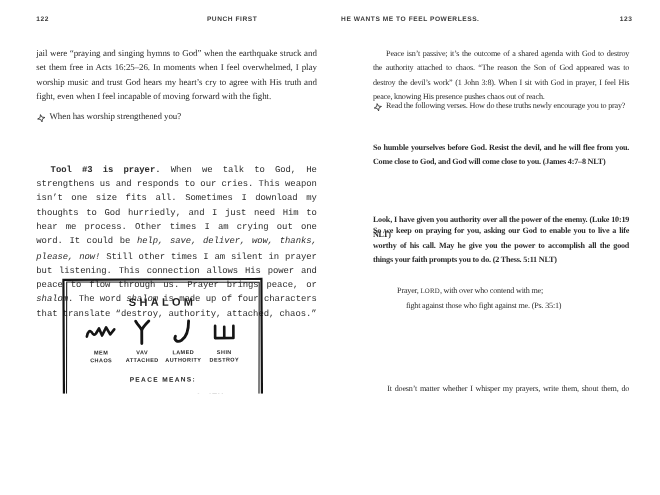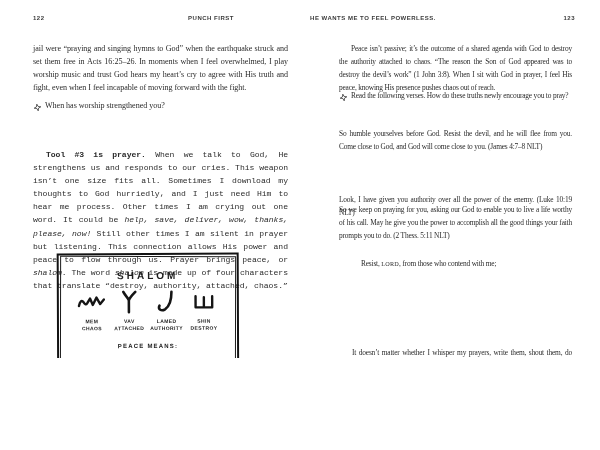--- a/index.html
+++ b/index.html
@@ -37,21 +37,21 @@
   .lp-question { top: 99px; }
   .lp-tool { top: 148px; }
   .lp-tool p { text-indent: 13px; font-family: Liberation Mono, monospace; }
   .lead-bold { font-weight: 700; }
   .ital { font-style: italic; }
 
   
   .rp-para1 { top: 42px; }
   .rp-para1 p { text-indent: 12px; }
   .rp-question { top: 89px; }
-  .verse { text-align: justify; margin: 0 29px 0 26px; }
+  .verse { text-align: justify; margin: 0 29px 0 26px; font-weight: bold; }
   .rp-james { top: 127px; }
   .rp-luke  { top: 172px; margin-top: 21px; }
   .rp-thess { top: 203px; }
   .rp-psalm { top: 257px; left: 22px; right: 0; }
   .rp-psalm .l2 { padding-left: 8px; }
   .lord-sc { font-size: 6.2px; letter-spacing: 0.2px; }
   .rp-final { top: 346px; }
   .rp-final p { text-indent: 13px; }
 
   
@@ -174,21 +174,22 @@
 
     <div class="block rp-luke">
       <p class="verse">Look, I have given you authority over all the power of the enemy. (Luke 10:19 NLT)</p>
     </div>
 
     <div class="block rp-thess">
       <p class="verse">So we keep on praying for you, asking our God to enable you to live a life worthy of his call. May he give you the power to accomplish all the good things your faith prompts you to do. (2 Thess. 5:11 NLT)</p>
     </div>
 
     <div class="block rp-psalm">
-      <div><span>Resist, </span><span class="lord-sc">LORD</span><span>, from those who contend with me;</span></div>
+      <div><span>Prayer, </span><span class="lord-sc">LORD</span><span>, with over who contend with me;</span></div>
+      <div class="l2">fight against those who fight against me. (Ps. 35:1)</div>
     </div>
 
     <div class="block rp-final">
       <p>It doesn’t matter whether I whisper my prayers, write them, shout them, do them with others, say them in the morning—whenever and however I connect with God—talking to Him provides what I need to get through any new battle. When I engage in biblical practices, I see God deliver what I need: mercy, patience, self-control, love, peace, and joy. In the end, the result of that fruit in my life makes me grateful, instead of bitter, for the battles I face.</p>
     </div>
   </div>
 
 </div>
 
 </body></html>

